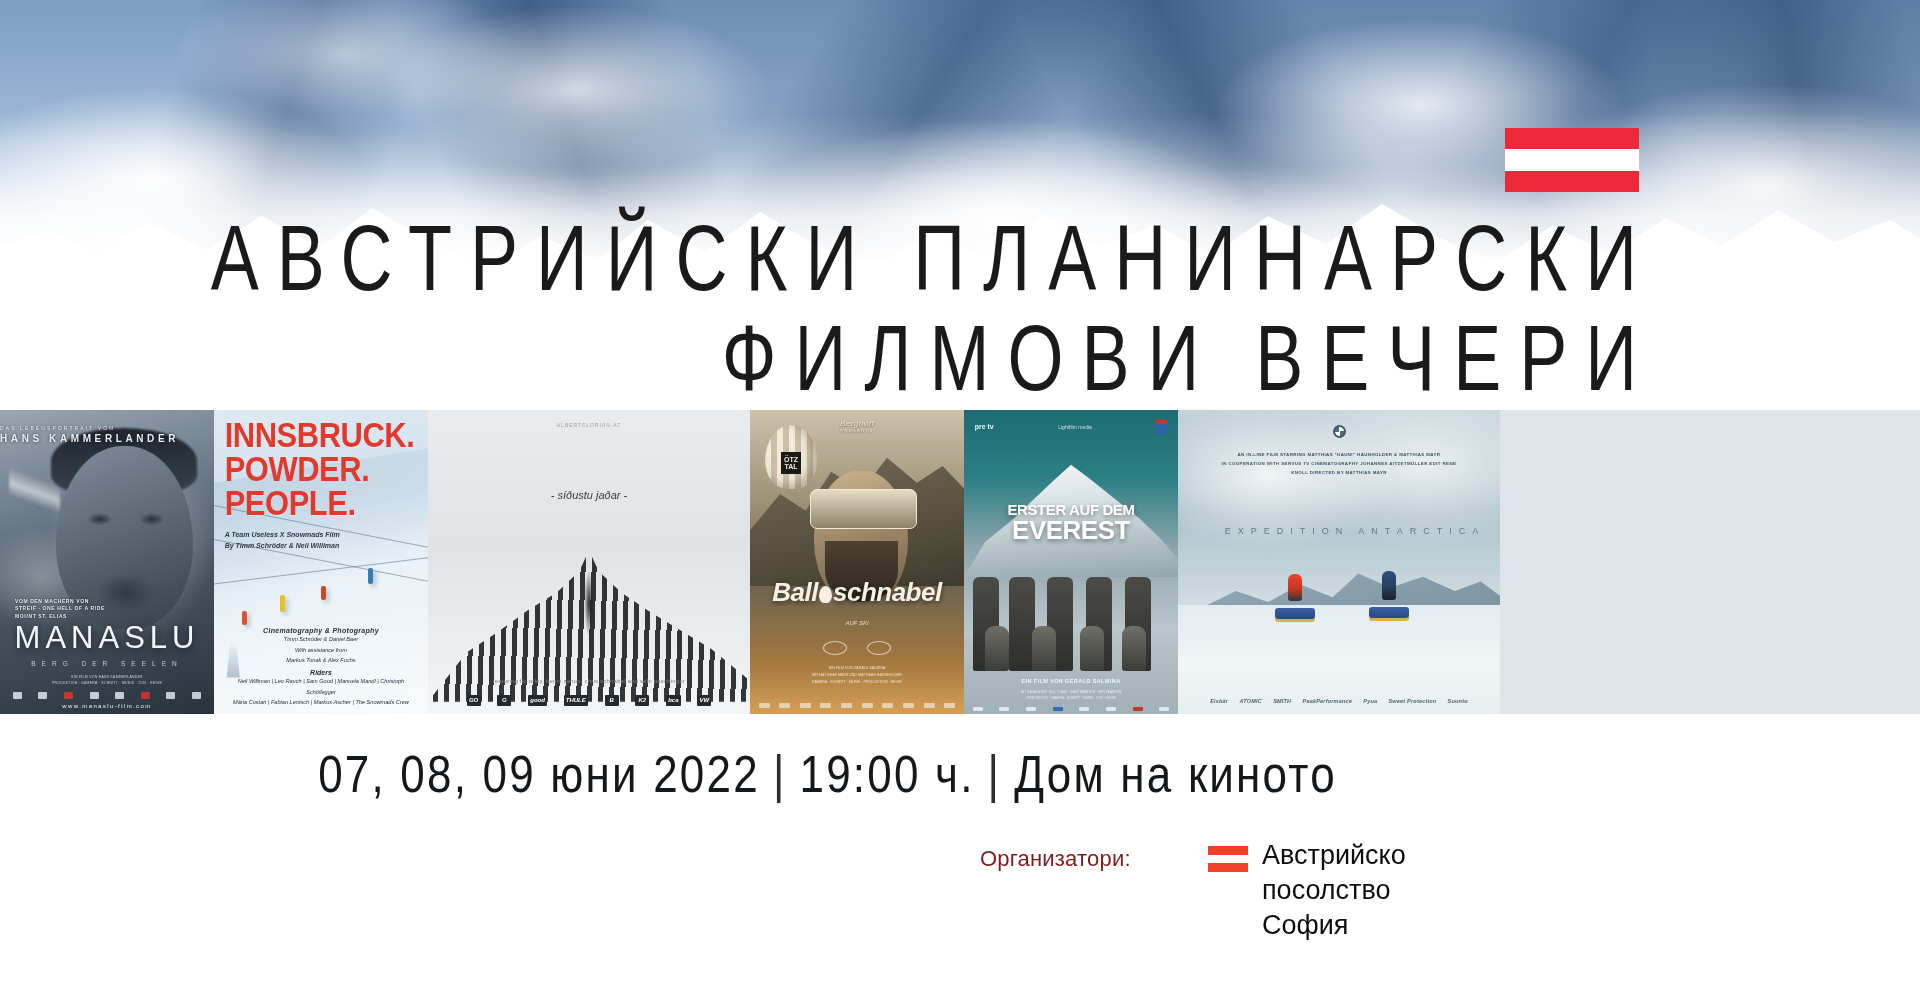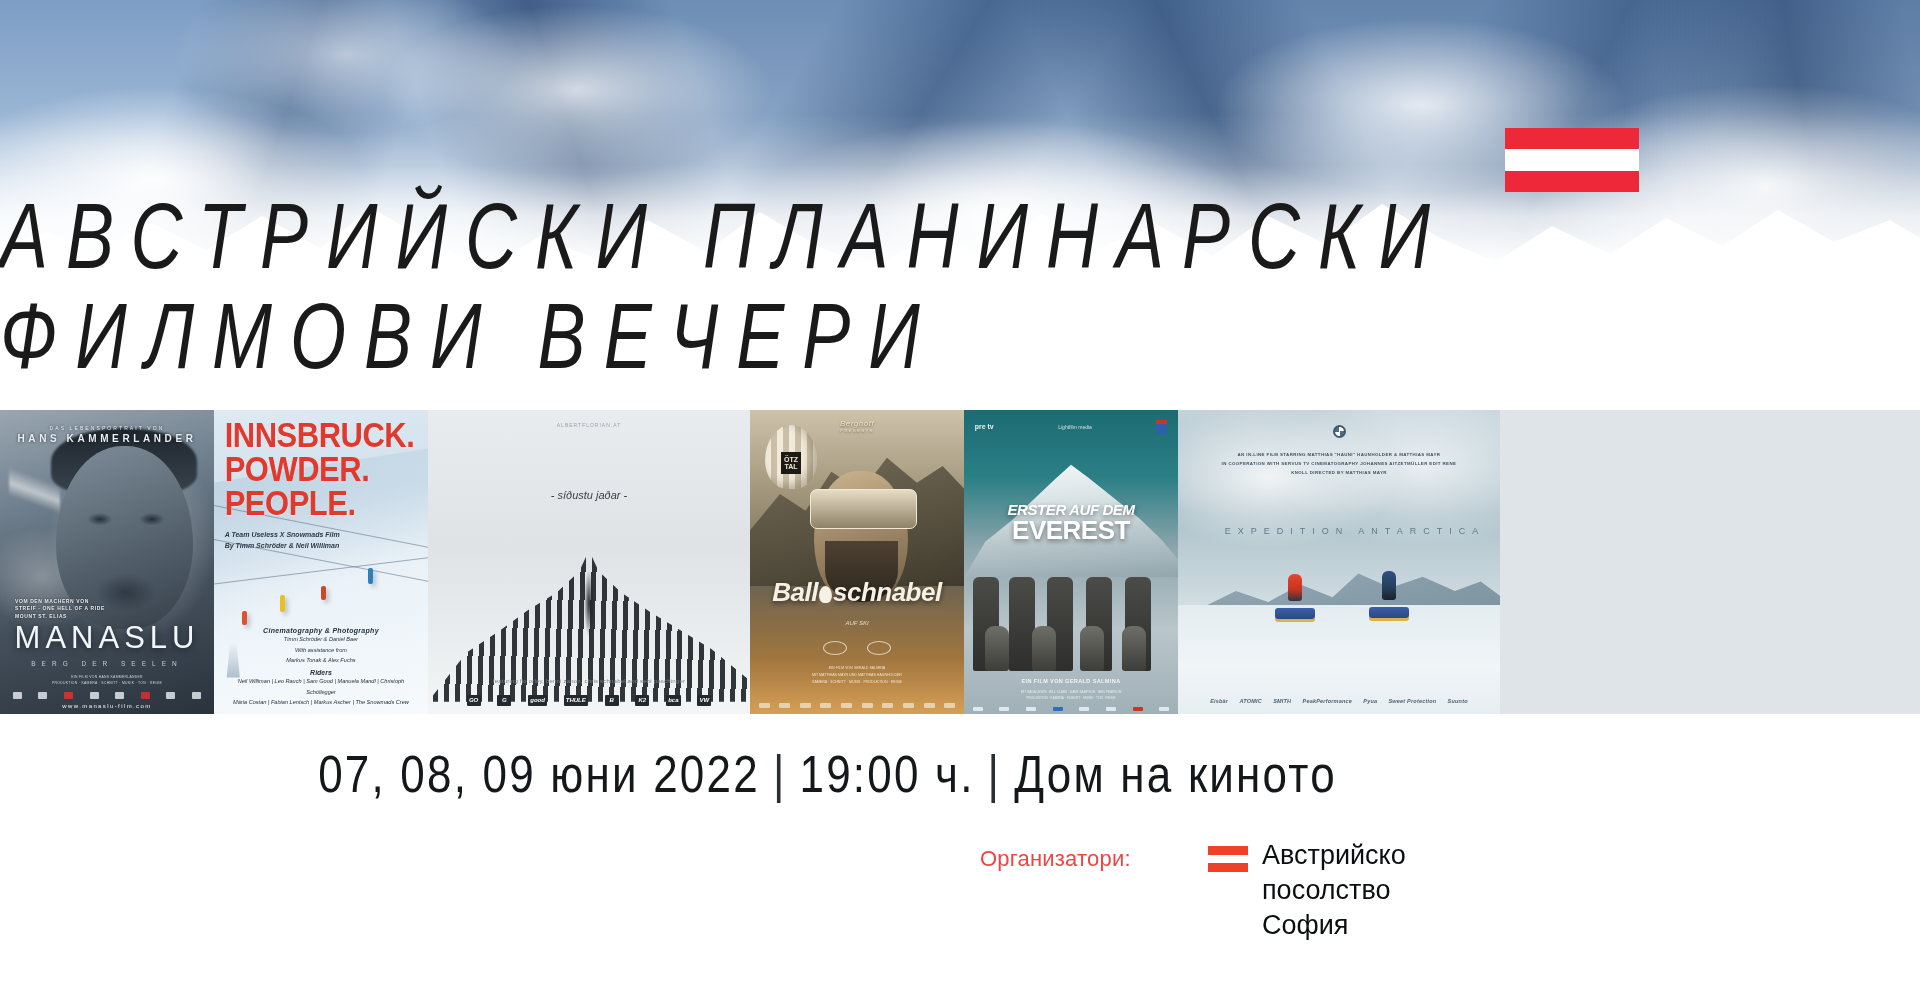--- a/index.html
+++ b/index.html
@@ -74,24 +74,24 @@
     display: flex; flex-direction: column;
     z-index: 5;
   }
   .flag-hero .band { width: 100%; height: 33.333%; }
   .flag-hero .band.red { background: #ed2939; }
   .flag-hero .band.white { background: #ffffff; }
 
   
   .title-block {
     position: absolute;
-    left: 0; top: 198px;
+    left: 0; top: 220px;
     width: 1655px;
+    text-align: right;
     z-index: 6;
-    font-style: italic;
   }
   .title-line {
     display: block;
     font-family: "Liberation Sans", sans-serif;
     font-weight: 300;
     font-size: 72px;
     line-height: 1.08;
     letter-spacing: 18px;
     color: #1a1a1a;
     white-space: nowrap;
@@ -145,21 +145,21 @@
     filter: blur(1.2px);
   }
   .p1-lightning {
     position: absolute; left: 4%; top: 4%;
     width: 24%; height: 46%;
     background: linear-gradient(200deg, rgba(255,255,255,0) 40%, rgba(255,255,255,0.55) 50%, rgba(255,255,255,0) 58%);
     filter: blur(1px);
   }
   .p1-top-txt {
     position: absolute; left: 0; top: 5%;
-    width: 100%; text-align: center;
+    width: 100%; 
     color: #e8eef4;
     text-shadow: 0 0 3px rgba(0,0,0,0.7);
   }
   .p1-top-txt .t1 { font-size: 5px; letter-spacing: 2.1px; display: block; }
   .p1-top-txt .t2 { font-size: 10px; letter-spacing: 3.6px; font-weight: 700; display: block; margin-top: 2px; }
   .p1-laurels {
     position: absolute; left: 7%; bottom: 31%;
     color: #e9eef3; font-size: 5px; font-weight: 700;
     letter-spacing: 0.6px; line-height: 1.45; text-align: left;
     text-shadow: 0 0 2px rgba(0,0,0,0.8);
@@ -412,21 +412,21 @@
     position: absolute; left: 0; top: 13%;
     width: 100%; height: 42%;
     background: linear-gradient(175deg, #ffffff 0%, #dbe5e8 38%, #93a6ad 100%);
     clip-path: polygon(0 100%, 10% 72%, 22% 56%, 32% 40%, 42% 24%, 50% 12%, 58% 22%, 70% 38%, 82% 54%, 92% 70%, 100% 86%, 100% 100%);
   }
   .p5-title {
     position: absolute; left: 4%; top: 30%;
     width: 92%; text-align: center; color: #ffffff;
     text-shadow: 0 2px 5px rgba(0,0,0,0.45);
   }
-  .p5-title .a { font-size: 15px; font-weight: 700; letter-spacing: -0.4px; display: block; font-style: italic; }
+  .p5-title .a { font-size: 15px; font-weight: 700; letter-spacing: -0.4px; display: block; }
   .p5-title .b { font-size: 26px; font-weight: 700; letter-spacing: -0.5px; display: block; margin-top: -3px; }
   .p5-people { position: absolute; left: 0; bottom: 14%; width: 100%; height: 50%; }
   .p5-people i {
     position: absolute; bottom: 0;
     background: linear-gradient(180deg, #4b4c48 0%, #2e2f2c 100%);
     border-radius: 6px 6px 2px 2px;
     filter: blur(0.4px);
   }
   .p5-people i.s {
     width: 26px; height: 62%;
@@ -550,21 +550,21 @@
     position: absolute;
     left: 980px; top: 838px;
     width: 700px;
     display: flex;
     align-items: flex-start;
     gap: 0;
   }
   .org-label {
     font-size: 22px;
     font-weight: 400;
-    color: #ef4444;
+    color: #7f1d1d;
     letter-spacing: 0.2px;
     padding-top: 8px;
     width: 228px;
     white-space: nowrap;
   }
   .org-embassy {
     display: flex;
     align-items: flex-start;
     gap: 14px;
     width: 290px;

